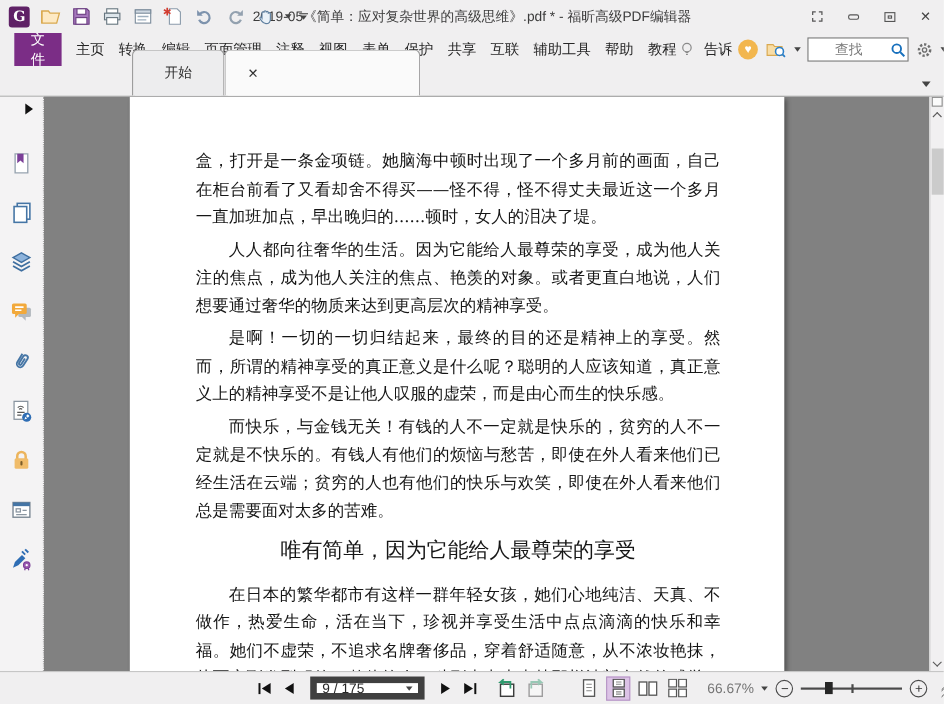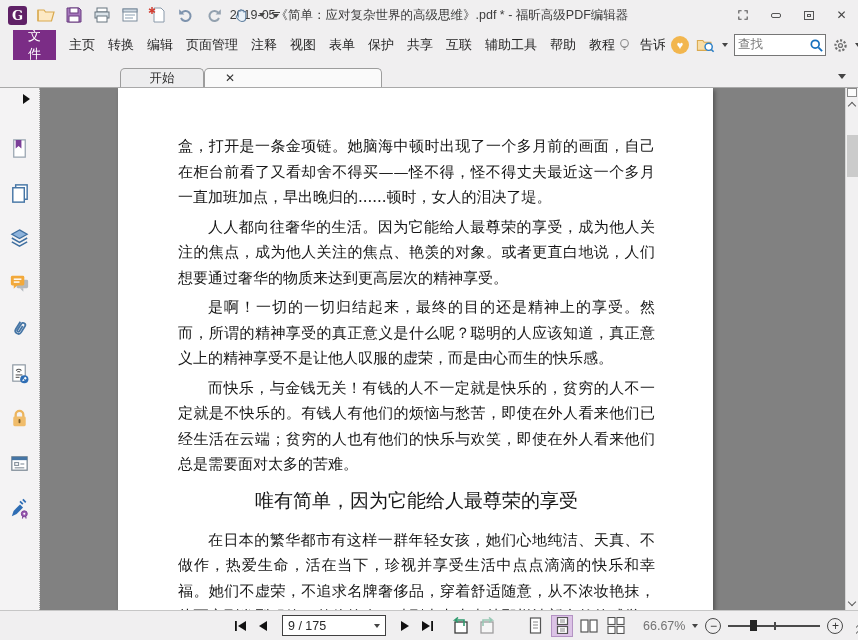--- a/index.html
+++ b/index.html
@@ -24,26 +24,26 @@
   .rest-rect:after { content:""; position:absolute; left:2px; top:2px; right:2px; bottom:2px; border:1px solid #555; }
 
   
   .menubar { height:30px; flex:0 0 30px; display:flex; align-items:center; background:#f0eff0; }
   .file-btn { margin-left:13px; background:var(--accent_purple,#7b2d86); color:#ffffff; font-size:13px; padding:4px 15px; height:36px; display:flex; align-items:center; }
   .menu-items { display:flex; align-items:center; gap:11px; margin-left:12px; white-space:nowrap; }
   .menu-item { font-size:13px; color:#262626; padding:2px 1px; }
   .menubar-right { margin-left:auto; display:flex; align-items:center; gap:6px; padding-right:0; }
   .heart-badge { width:18px; height:18px; border-radius:50%; background:#f2b64e; color:#fff; display:flex; align-items:center; justify-content:center; font-size:11px; line-height:1; }
   .searchbox { width:92px; height:22px; background:#fff; border:1px solid #767676; display:flex; align-items:center; }
-  .searchbox input { flex:1; min-width:0; border:none; outline:none; font-size:12.5px; padding:0 3px; background:transparent; font-family:Liberation Mono, monospace; }
+  .searchbox input { flex:1; min-width:0; border:none; outline:none; font-size:12.5px; padding:0 3px; background:transparent; font-family:Liberation Sans, sans-serif;text-align:center; }
   .searchbox input::placeholder { color:#7a7a7a; }
 
   
   .tabbar { height:28px; flex:0 0 28px; background:#f0eff0; display:flex; align-items:flex-end; position:relative; border-bottom:1px solid #a9a9a9; }
-  .tab { height:19px; border:1px solid #9d9d9d; border-bottom:none; border-radius:5px 5px 0 0; display:flex; align-items:center; font-size:12.5px; color:#2b2b2b; padding:0 12px; background:#ededee; }
+  .tab { height:42px; border:1px solid #9d9d9d; border-bottom:none; border-radius:5px 5px 0 0; display:flex; align-items:center; font-size:12.5px; color:#2b2b2b; padding:0 12px; background:#ededee; }
   .tab.start { margin-left:120px; width:84px; justify-content:center; }
   .tab.active { width:178px; background:#fafafa; justify-content:space-between; }
   .tab .tab-label { white-space:nowrap; overflow:hidden; }
   .tab-close { font-size:12px; color:#333; margin-left:8px; }
   .tabbar-caret { position:absolute; right:12px; bottom:8px; }
 
   
   .main { flex:1 1 auto; display:flex; min-height:0; }
   .sidebar { flex:0 0 40px; background:#f4f3f4; border-right:1px dotted #a8a8a8; display:flex; flex-direction:column; align-items:center; position:relative; }
   .panel-expand { position:absolute; top:6px; right:9px; width:0; height:0; border-top:5px solid transparent; border-bottom:5px solid transparent; border-left:7px solid #111; }
@@ -61,21 +61,21 @@
   .vs-topbox { position:absolute; top:0; left:1px; width:10px; height:9px; border:1px solid #8a8a8a; background:#fbfbfb; }
   .chev { position:absolute; left:3px; width:6px; height:6px; border-left:1.8px solid #5a5a5a; border-top:1.8px solid #5a5a5a; }
   .chev.up { top:15px; transform:rotate(45deg); }
   .chev.down { bottom:5px; transform:rotate(225deg); }
   .vs-thumb { position:absolute; left:1px; width:11px; top:47px; height:42px; background:#cbcbcb; }
 
   
   .statusbar { height:30px; flex:0 0 30px; background:#f0eff0; border-top:1px solid #c6c6c6; display:flex; align-items:center; }
   .sb-group { display:flex; align-items:center; }
   .nav-group { margin-left:234px; gap:10px; }
-  .page-combo { width:104px; height:21px; background:#fff; border:1px solid #404040; display:flex; align-items:center; font-size:12.5px; padding:0 5px; margin:0 4px; }
+  .page-combo { width:104px; height:21px; background:#fff; border:6px solid #404040; display:flex; align-items:center; font-size:12.5px; padding:0 5px; margin:0 4px; }
   .page-combo .combo-caret { margin-left:auto; }
   .hist-group { margin-left:16px; gap:8px; }
   .layout-group { margin-left:26px; gap:5px; }
   .layout-btn { width:22px; height:22px; display:flex; align-items:center; justify-content:center; border:1px solid transparent; }
   .layout-btn.active { background:var(--highlight_purple,#dcc3e6); border-color:#b493c4; }
   .zoom-group { margin-left:16px; gap:7px; }
   .zoom-label { font-size:12.5px; color:#737373; }
   .zoom-circle { width:16px; height:16px; border:1.4px solid #4a4a4a; border-radius:50%; display:flex; align-items:center; justify-content:center; font-size:12px; color:#333; line-height:1; }
   .zoom-slider { position:relative; width:92px; height:14px; }
   .zoom-slider .track { position:absolute; top:6.5px; left:0; right:0; height:1.6px; background:#4a4a4a; }

